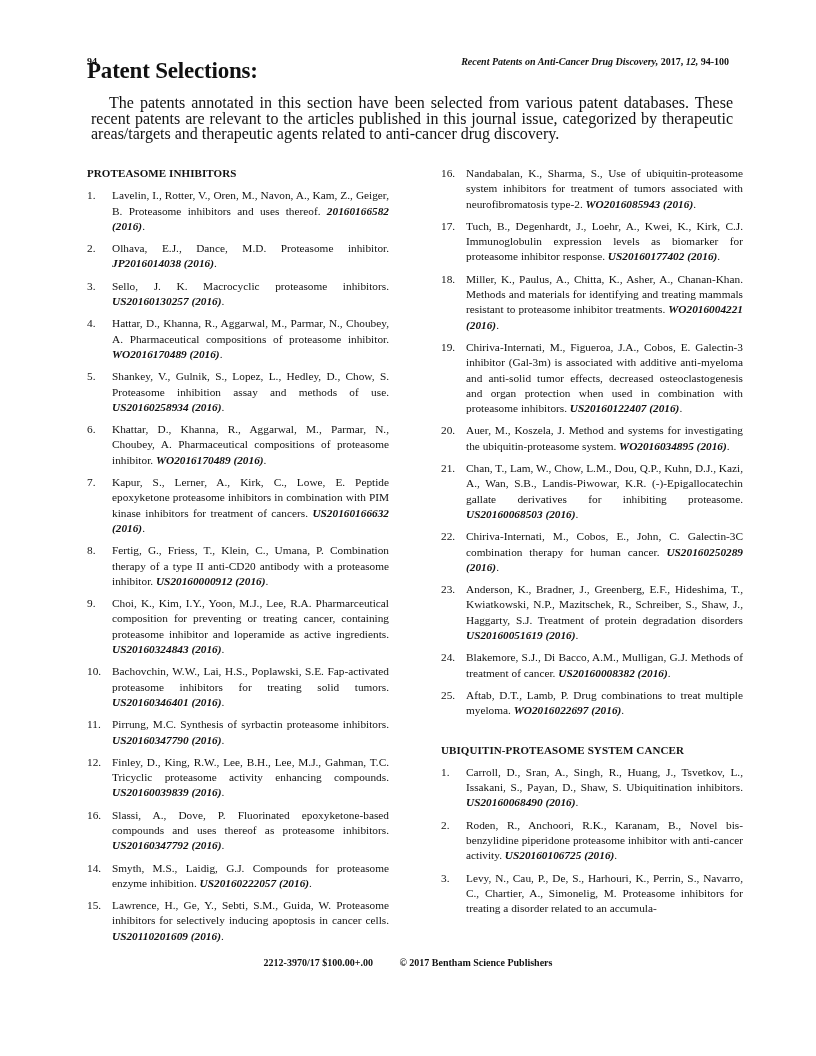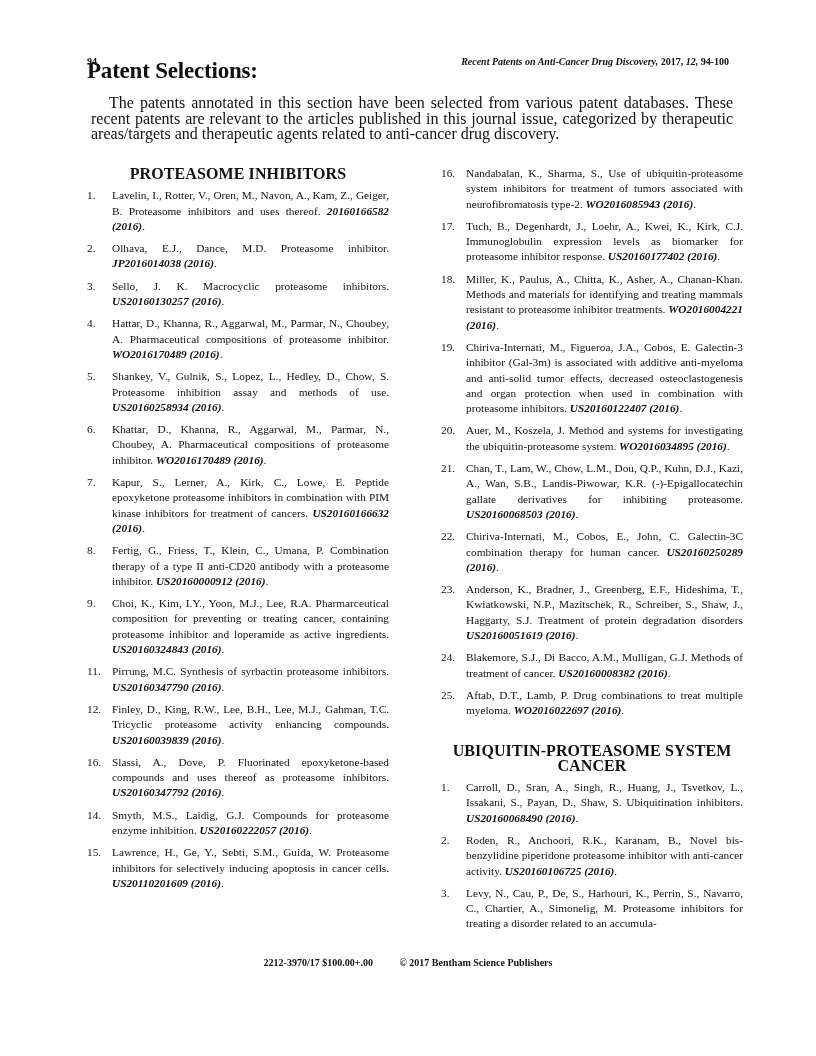--- a/index.html
+++ b/index.html
@@ -9,21 +9,21 @@
                     font-size: 10px; font-weight: bold; }
     .running-head .pgnum { position: absolute; left: 0; top: 0; }
     .running-head .journal { position: absolute; left: 0; right: 0; top: 0; text-align: right; font-style: italic; }
     .running-head .journal .plain { font-style: normal; }
     h1.title { position: absolute; top: 58px; left: 87px; margin: 0; font-size: 23px; font-weight: bold; letter-spacing: -0.2px; }
     .intro { position: absolute; top: 91px; left: 87px; width: 642px; margin: 4px;
              font-size: 16px; line-height: 15.6px; text-align: justify; text-indent: 18px; }
     .col { position: absolute; top: 166px; width: 302px; font-size: 11.3px; line-height: 15.3px; }
     .col-left { left: 87px; }
     .col-right { left: 441px; }
-    .section-head { font-weight: bold; font-size: 16px; margin: 0 0 7px 0; letter-spacing: 0.1px; text-align: center; }
+    .section-head { font-weight: bold; font-size: 11px; margin: 0 0 7px 0; letter-spacing: 0.1px; }
     .section-head.second { margin-top: 24px; }
     ol.refs { list-style: none; margin: 0; padding: 0; }
     ol.refs li { position: relative; padding-left: 25px; margin-bottom: 7px; text-align: justify; }
     ol.refs li .num { position: absolute; left: 0; top: 0; }
     .pat { font-weight: bold; font-style: italic; }
     .footer { position: absolute; top: 957px; left: 0; width: 816px; text-align: center; font-size: 10px; font-weight: bold; }
     .footer span { margin: 0 12px; }
   </style>
 </head>
 <body>
@@ -42,20 +42,21 @@
   <ol class="refs" id="list-left">
       <li><span class="num">1.</span><span>Lavelin, I., Rotter, V., Oren, M., Navon, A., Kam, Z., Geiger, B. Proteasome inhibitors and uses thereof. </span><span class="pat">20160166582 (2016)</span>.</li>
       <li><span class="num">2.</span><span>Olhava, E.J., Dance, M.D. Proteasome inhibitor. </span><span class="pat">JP2016014038 (2016)</span>.</li>
       <li><span class="num">3.</span><span>Sello, J. K. Macrocyclic proteasome inhibitors. </span><span class="pat">US20160130257 (2016)</span>.</li>
       <li><span class="num">4.</span><span>Hattar, D., Khanna, R., Aggarwal, M., Parmar, N., Choubey, A. Pharmaceutical compositions of proteasome inhibitor. </span><span class="pat">WO2016170489 (2016)</span>.</li>
       <li><span class="num">5.</span><span>Shankey, V., Gulnik, S., Lopez, L., Hedley, D., Chow, S. Proteasome inhibition assay and methods of use. </span><span class="pat">US20160258934 (2016)</span>.</li>
       <li><span class="num">6.</span><span>Khattar, D., Khanna, R., Aggarwal, M., Parmar, N., Choubey, A. Pharmaceutical compositions of proteasome inhibitor. </span><span class="pat">WO2016170489 (2016)</span>.</li>
       <li><span class="num">7.</span><span>Kapur, S., Lerner, A., Kirk, C., Lowe, E. Peptide epoxyketone proteasome inhibitors in combination with PIM kinase inhibitors for treatment of cancers. </span><span class="pat">US20160166632 (2016)</span>.</li>
       <li><span class="num">8.</span><span>Fertig, G., Friess, T., Klein, C., Umana, P. Combination therapy of a type II anti-CD20 antibody with a proteasome inhibitor. </span><span class="pat">US20160000912 (2016)</span>.</li>
       <li><span class="num">9.</span><span>Choi, K., Kim, I.Y., Yoon, M.J., Lee, R.A. Pharmarceutical composition for preventing or treating cancer, containing proteasome inhibitor and loperamide as active ingredients. </span><span class="pat">US20160324843 (2016)</span>.</li>
+      <li><span class="num">10.</span><span>Bachovchin, W.W., Lai, H.S., Poplawski, S.E. Fap-activated proteasome inhibitors for treating solid tumors. </span><span class="pat">US20160346401 (2016)</span>.</li>
       <li><span class="num">11.</span><span>Pirrung, M.C. Synthesis of syrbactin proteasome inhibitors. </span><span class="pat">US20160347790 (2016)</span>.</li>
       <li><span class="num">12.</span><span>Finley, D., King, R.W., Lee, B.H., Lee, M.J., Gahman, T.C. Tricyclic proteasome activity enhancing compounds. </span><span class="pat">US20160039839 (2016)</span>.</li>
       <li><span class="num">16.</span><span>Slassi, A., Dove, P. Fluorinated epoxyketone-based compounds and uses thereof as proteasome inhibitors. </span><span class="pat">US20160347792 (2016)</span>.</li>
       <li><span class="num">14.</span><span>Smyth, M.S., Laidig, G.J. Compounds for proteasome enzyme inhibition. </span><span class="pat">US20160222057 (2016)</span>.</li>
       <li><span class="num">15.</span><span>Lawrence, H., Ge, Y., Sebti, S.M., Guida, W. Proteasome inhibitors for selectively inducing apoptosis in cancer cells. </span><span class="pat">US20110201609 (2016)</span>.</li>
     </ol>
 </div>
 
 <div class="col col-right">
   <ol class="refs" id="list-right-a">

